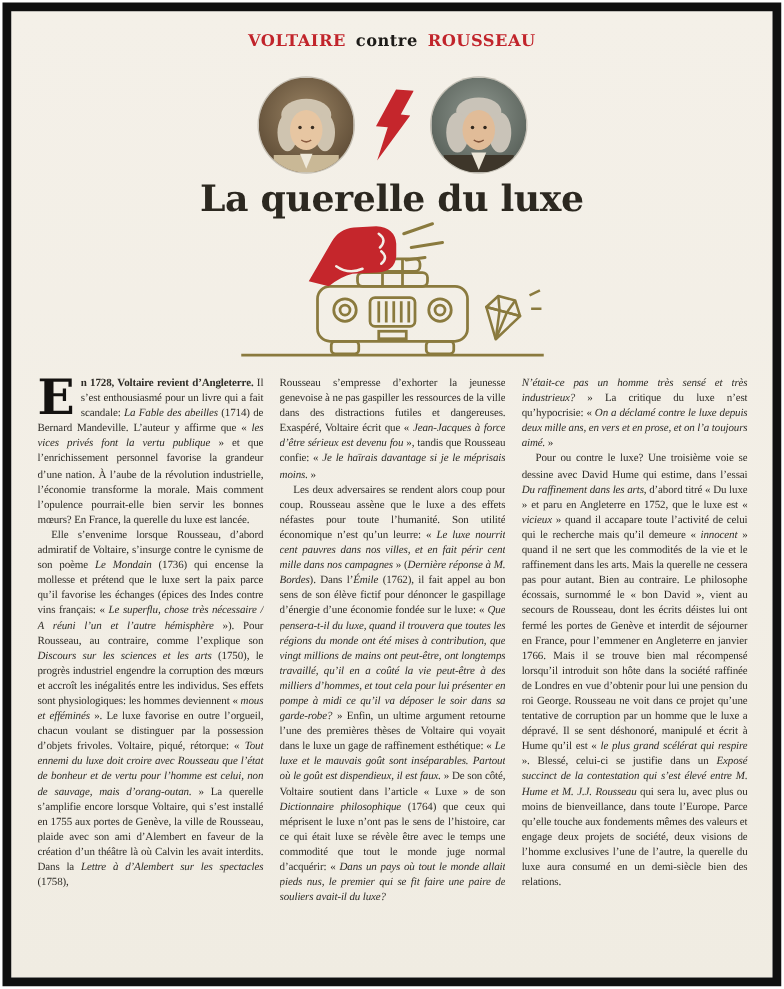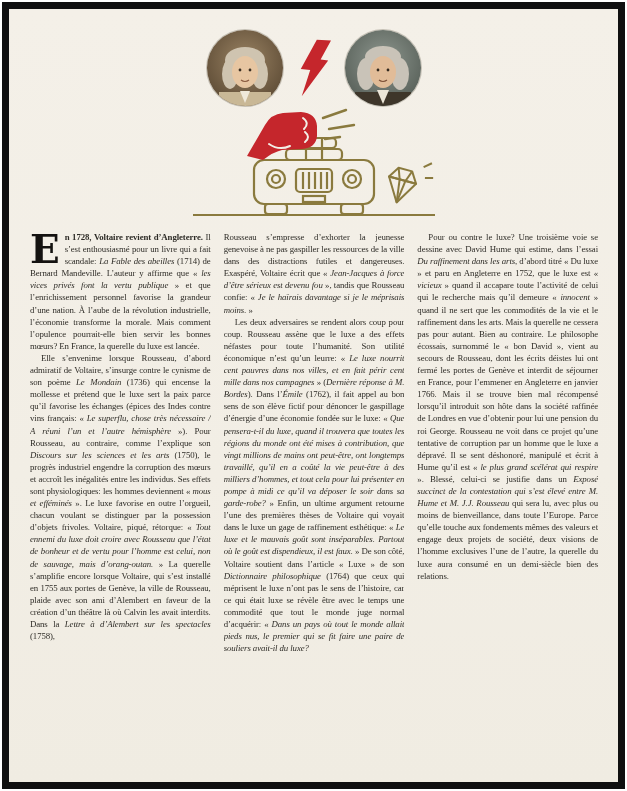--- a/index.html
+++ b/index.html
@@ -64,20 +64,25 @@
     font-weight:bold;font-size:39px;line-height:33px;
     color:#141210;
     padding:2px 5px 0 0;
   }
 </style>
 </head>
 <body>
 
 <div class="page">
 
+  <div class="masthead">
+    <span class="name">VOLTAIRE</span>
+    <span class="vs">contre</span>
+    <span class="name">ROUSSEAU</span>
+  </div>
 
   <div class="duel">
     <div class="portrait">
       <svg width="76" height="76" viewBox="0 0 76 76">
         <defs>
           <radialGradient id="bgV" cx="50%" cy="40%" r="75%">
             <stop offset="0%" stop-color="#9a8363"></stop>
               <stop offset="100%" stop-color="#51402c"></stop>
           </radialGradient>
         </defs>
@@ -113,20 +118,21 @@
         <ellipse cx="38" cy="42" rx="13" ry="16" fill="#e1bc98"></ellipse>
         <circle cx="33" cy="40" r="1.4" fill="#33291f"></circle>
         <circle cx="43" cy="40" r="1.4" fill="#33291f"></circle>
         <path d="M34,50 Q38,53 42,50" stroke="#7d5138" stroke-width="1.2" fill="none"></path>
         <rect x="10" y="62" width="56" height="14" fill="#3e362a"></rect>
         <path d="M32,60 L44,60 L38,74 Z" fill="#ece6d8"></path>
       </svg>
     </div>
   </div>
 
+  <div class="title">La querelle du luxe</div>
 
   <div class="illus">
     <svg width="250" height="112" viewBox="0 0 250 112">
       <g stroke="#8a7a3e" stroke-width="2.2" fill="none">
 
         <rect x="103" y="30" width="44" height="10" rx="4"></rect>
         <rect x="97" y="41" width="56" height="11" rx="4"></rect>
         <line x1="117" y1="30" x2="117" y2="52"></line>
         <line x1="133" y1="30" x2="133" y2="52"></line>
 
@@ -173,17 +179,18 @@
   <div class="cols">
     <div class="col">
         <p class="para"><span class="dropcap">E</span><span><b>n 1728, Voltaire revient d’Angleterre.</b> Il s’est enthousiasmé pour un livre qui a fait scandale: <i>La Fable des abeilles</i> (1714) de Bernard Mandeville. L’auteur y affirme que « <i>les vices privés font la vertu publique</i> » et que l’enrichissement personnel favorise la grandeur d’une nation. À l’aube de la révolution industrielle, l’économie transforme la morale. Mais comment l’opulence pourrait-elle bien servir les bonnes mœurs? En France, la querelle du luxe est lancée.</span></p>
         <p class="para indent"><span>Elle s’envenime lorsque Rousseau, d’abord admiratif de Voltaire, s’insurge contre le cynisme de son poème <i>Le Mondain</i> (1736) qui encense la mollesse et prétend que le luxe sert la paix parce qu’il favorise les échanges (épices des Indes contre vins français: « <i>Le superflu, chose très nécessaire / A réuni l’un et l’autre hémisphère</i> »). Pour Rousseau, au contraire, comme l’explique son <i>Discours sur les sciences et les arts</i> (1750), le progrès industriel engendre la corruption des mœurs et accroît les inégalités entre les individus. Ses effets sont physiologiques: les hommes deviennent « <i>mous et efféminés</i> ». Le luxe favorise en outre l’orgueil, chacun voulant se distinguer par la possession d’objets frivoles. Voltaire, piqué, rétorque: « <i>Tout ennemi du luxe doit croire avec Rousseau que l’état de bonheur et de vertu pour l’homme est celui, non de sauvage, mais d’orang-outan.</i> » La querelle s’amplifie encore lorsque Voltaire, qui s’est installé en 1755 aux portes de Genève, la ville de Rousseau, plaide avec son ami d’Alembert en faveur de la création d’un théâtre là où Calvin les avait interdits. Dans la <i>Lettre à d’Alembert sur les spectacles</i> (1758),</span></p>
       </div>
     <div class="col">
         <p class="para"><span>Rousseau s’empresse d’exhorter la jeunesse genevoise à ne pas gaspiller les ressources de la ville dans des distractions futiles et dangereuses. Exaspéré, Voltaire écrit que « <i>Jean-Jacques à force d’être sérieux est devenu fou</i> », tandis que Rousseau confie: « <i>Je le haïrais davantage si je le méprisais moins.</i> »</span></p>
         <p class="para indent"><span>Les deux adversaires se rendent alors coup pour coup. Rousseau assène que le luxe a des effets néfastes pour toute l’humanité. Son utilité économique n’est qu’un leurre: « <i>Le luxe nourrit cent pauvres dans nos villes, et en fait périr cent mille dans nos campagnes</i> » (<i>Dernière réponse à M. Bordes</i>). Dans l’<i>Émile</i> (1762), il fait appel au bon sens de son élève fictif pour dénoncer le gaspillage d’énergie d’une économie fondée sur le luxe: « <i>Que pensera-t-il du luxe, quand il trouvera que toutes les régions du monde ont été mises à contribution, que vingt millions de mains ont peut-être, ont longtemps travaillé, qu’il en a coûté la vie peut-être à des milliers d’hommes, et tout cela pour lui présenter en pompe à midi ce qu’il va déposer le soir dans sa garde-robe?</i> » Enfin, un ultime argument retourne l’une des premières thèses de Voltaire qui voyait dans le luxe un gage de raffinement esthétique: « <i>Le luxe et le mauvais goût sont inséparables. Partout où le goût est dispendieux, il est faux.</i> » De son côté, Voltaire soutient dans l’article « Luxe » de son <i>Dictionnaire philosophique</i> (1764) que ceux qui méprisent le luxe n’ont pas le sens de l’histoire, car ce qui était luxe se révèle être avec le temps une commodité que tout le monde juge normal d’acquérir: « <i>Dans un pays où tout le monde allait pieds nus, le premier qui se fit faire une paire de souliers avait-il du luxe?</i></span></p>
       </div>
     <div class="col">
+        <p class="para"><span><i>N’était-ce pas un homme très sensé et très industrieux?</i> » La critique du luxe n’est qu’hypocrisie: « <i>On a déclamé contre le luxe depuis deux mille ans, en vers et en prose, et on l’a toujours aimé.</i> »</span></p>
         <p class="para indent"><span>Pour ou contre le luxe? Une troisième voie se dessine avec David Hume qui estime, dans l’essai <i>Du raffinement dans les arts</i>, d’abord titré « Du luxe » et paru en Angleterre en 1752, que le luxe est « <i>vicieux</i> » quand il accapare toute l’activité de celui qui le recherche mais qu’il demeure « <i>innocent</i> » quand il ne sert que les commodités de la vie et le raffinement dans les arts. Mais la querelle ne cessera pas pour autant. Bien au contraire. Le philosophe écossais, surnommé le « bon David », vient au secours de Rousseau, dont les écrits déistes lui ont fermé les portes de Genève et interdit de séjourner en France, pour l’emmener en Angleterre en janvier 1766. Mais il se trouve bien mal récompensé lorsqu’il introduit son hôte dans la société raffinée de Londres en vue d’obtenir pour lui une pension du roi George. Rousseau ne voit dans ce projet qu’une tentative de corruption par un homme que le luxe a dépravé. Il se sent déshonoré, manipulé et écrit à Hume qu’il est « <i>le plus grand scélérat qui respire</i> ». Blessé, celui-ci se justifie dans un <i>Exposé succinct de la contestation qui s’est élevé entre M. Hume et M. J.J. Rousseau</i> qui sera lu, avec plus ou moins de bienveillance, dans toute l’Europe. Parce qu’elle touche aux fondements mêmes des valeurs et engage deux projets de société, deux visions de l’homme exclusives l’une de l’autre, la querelle du luxe aura consumé en un demi-siècle bien des relations.</span></p>
       </div>
   </div>
 
 </div>
 
 </body></html>

